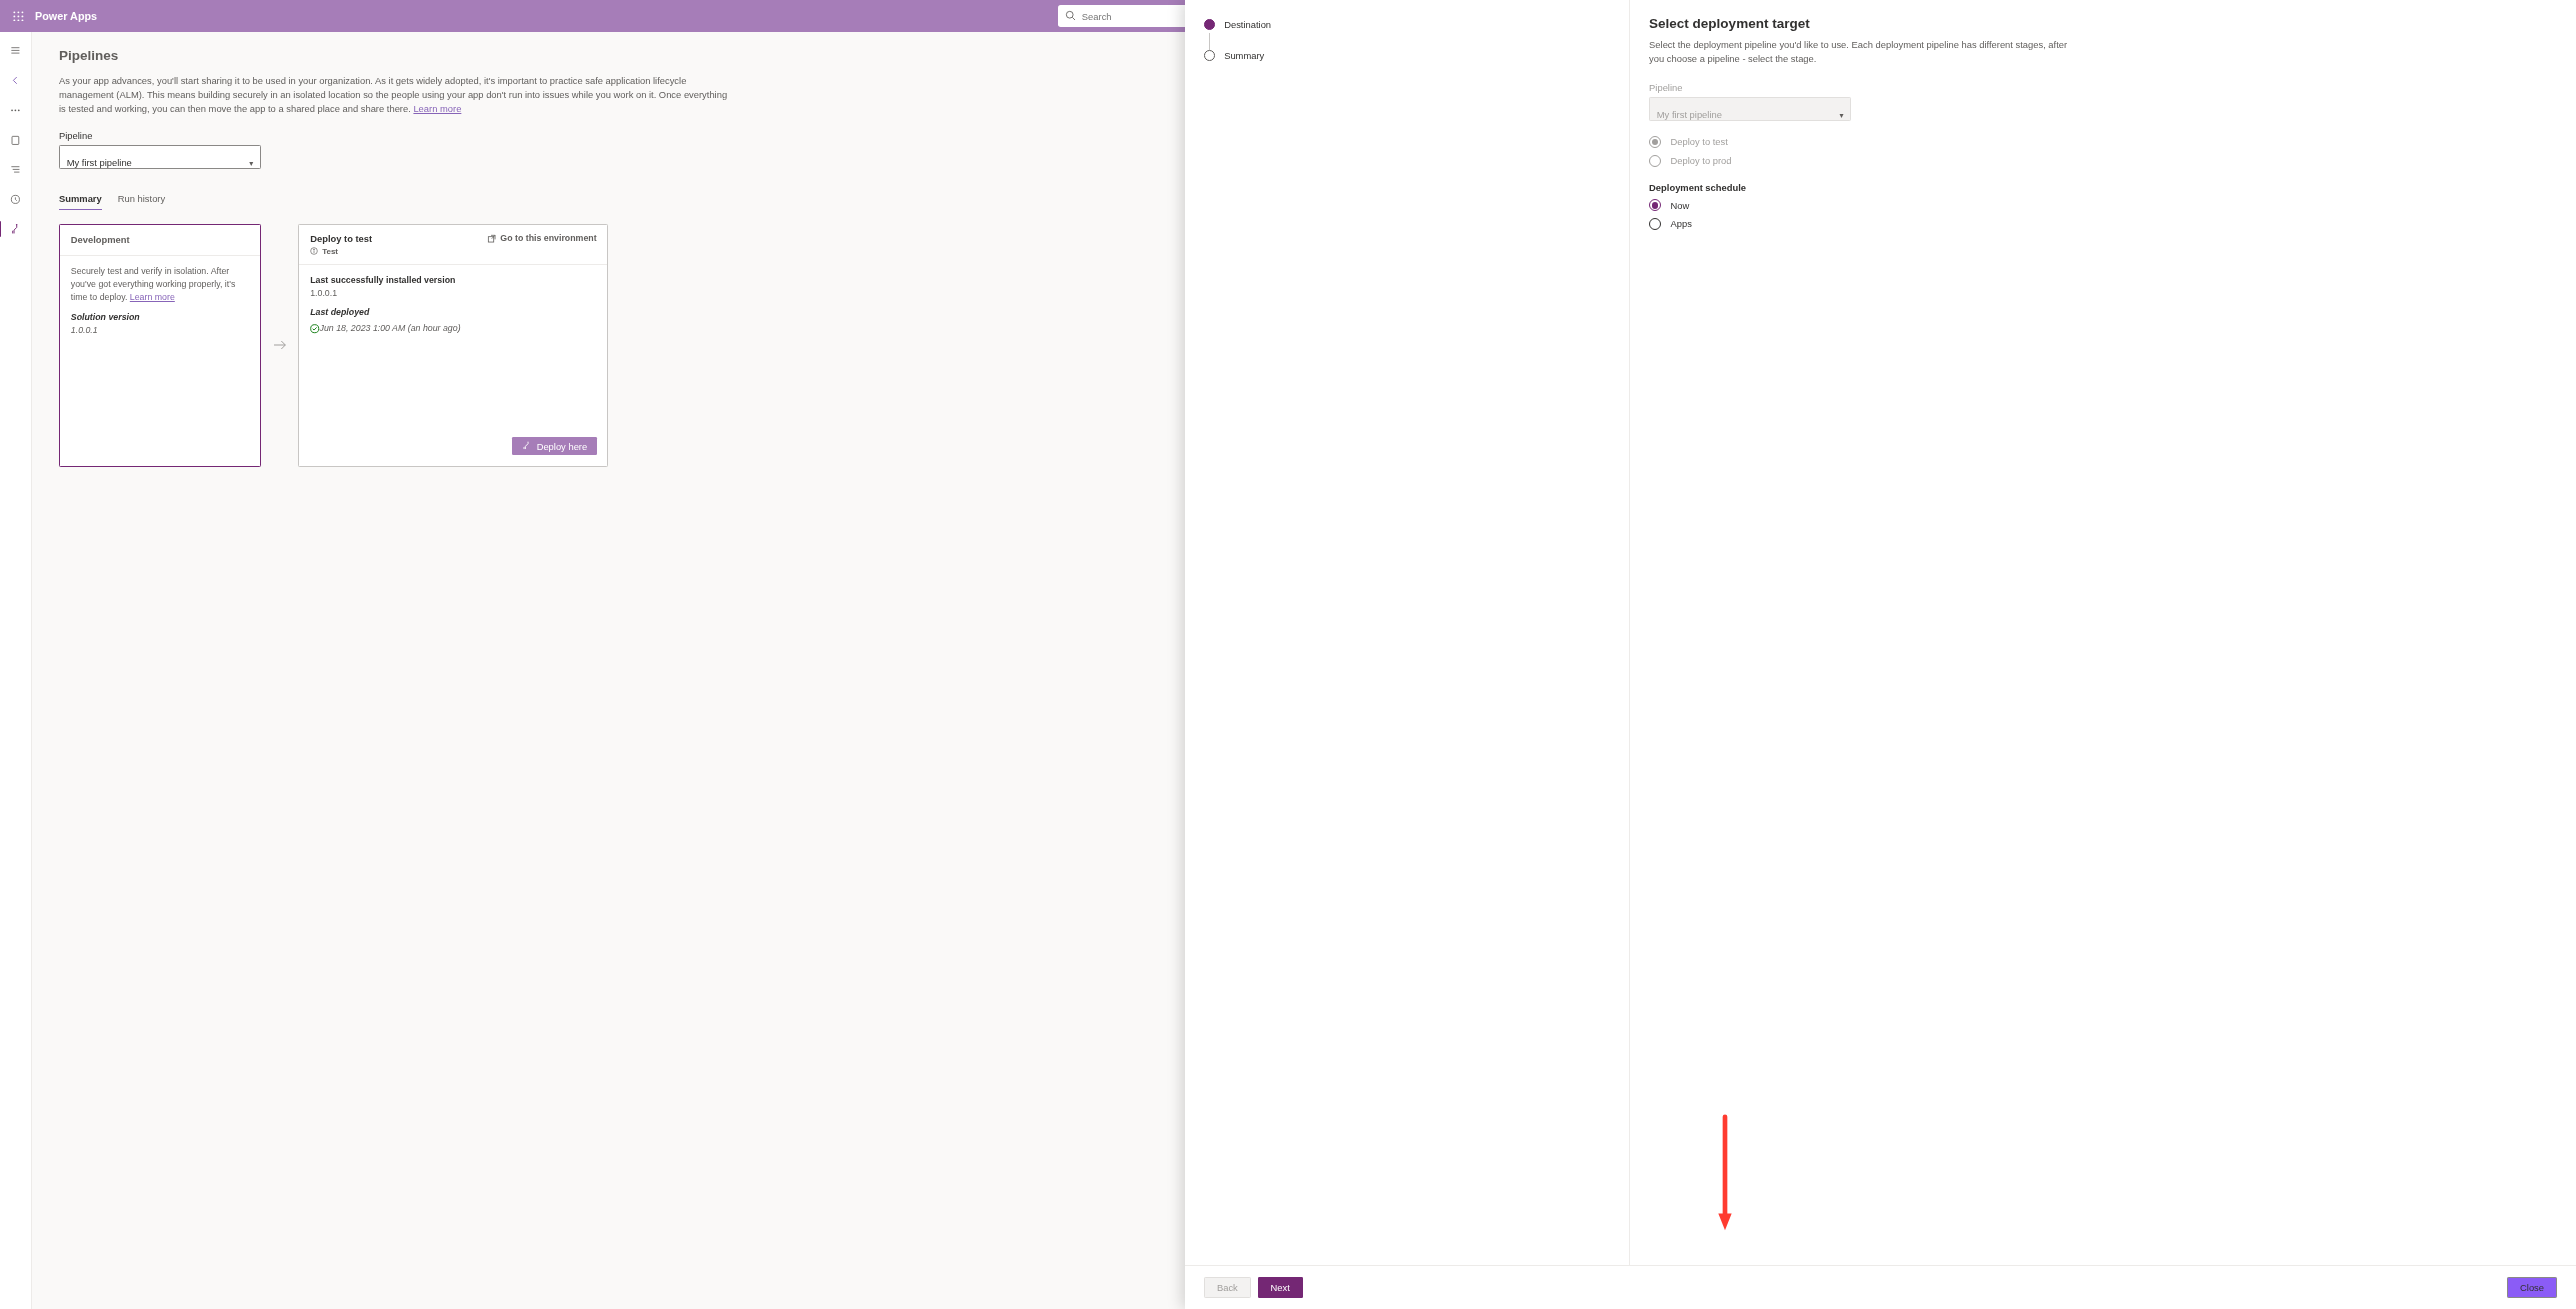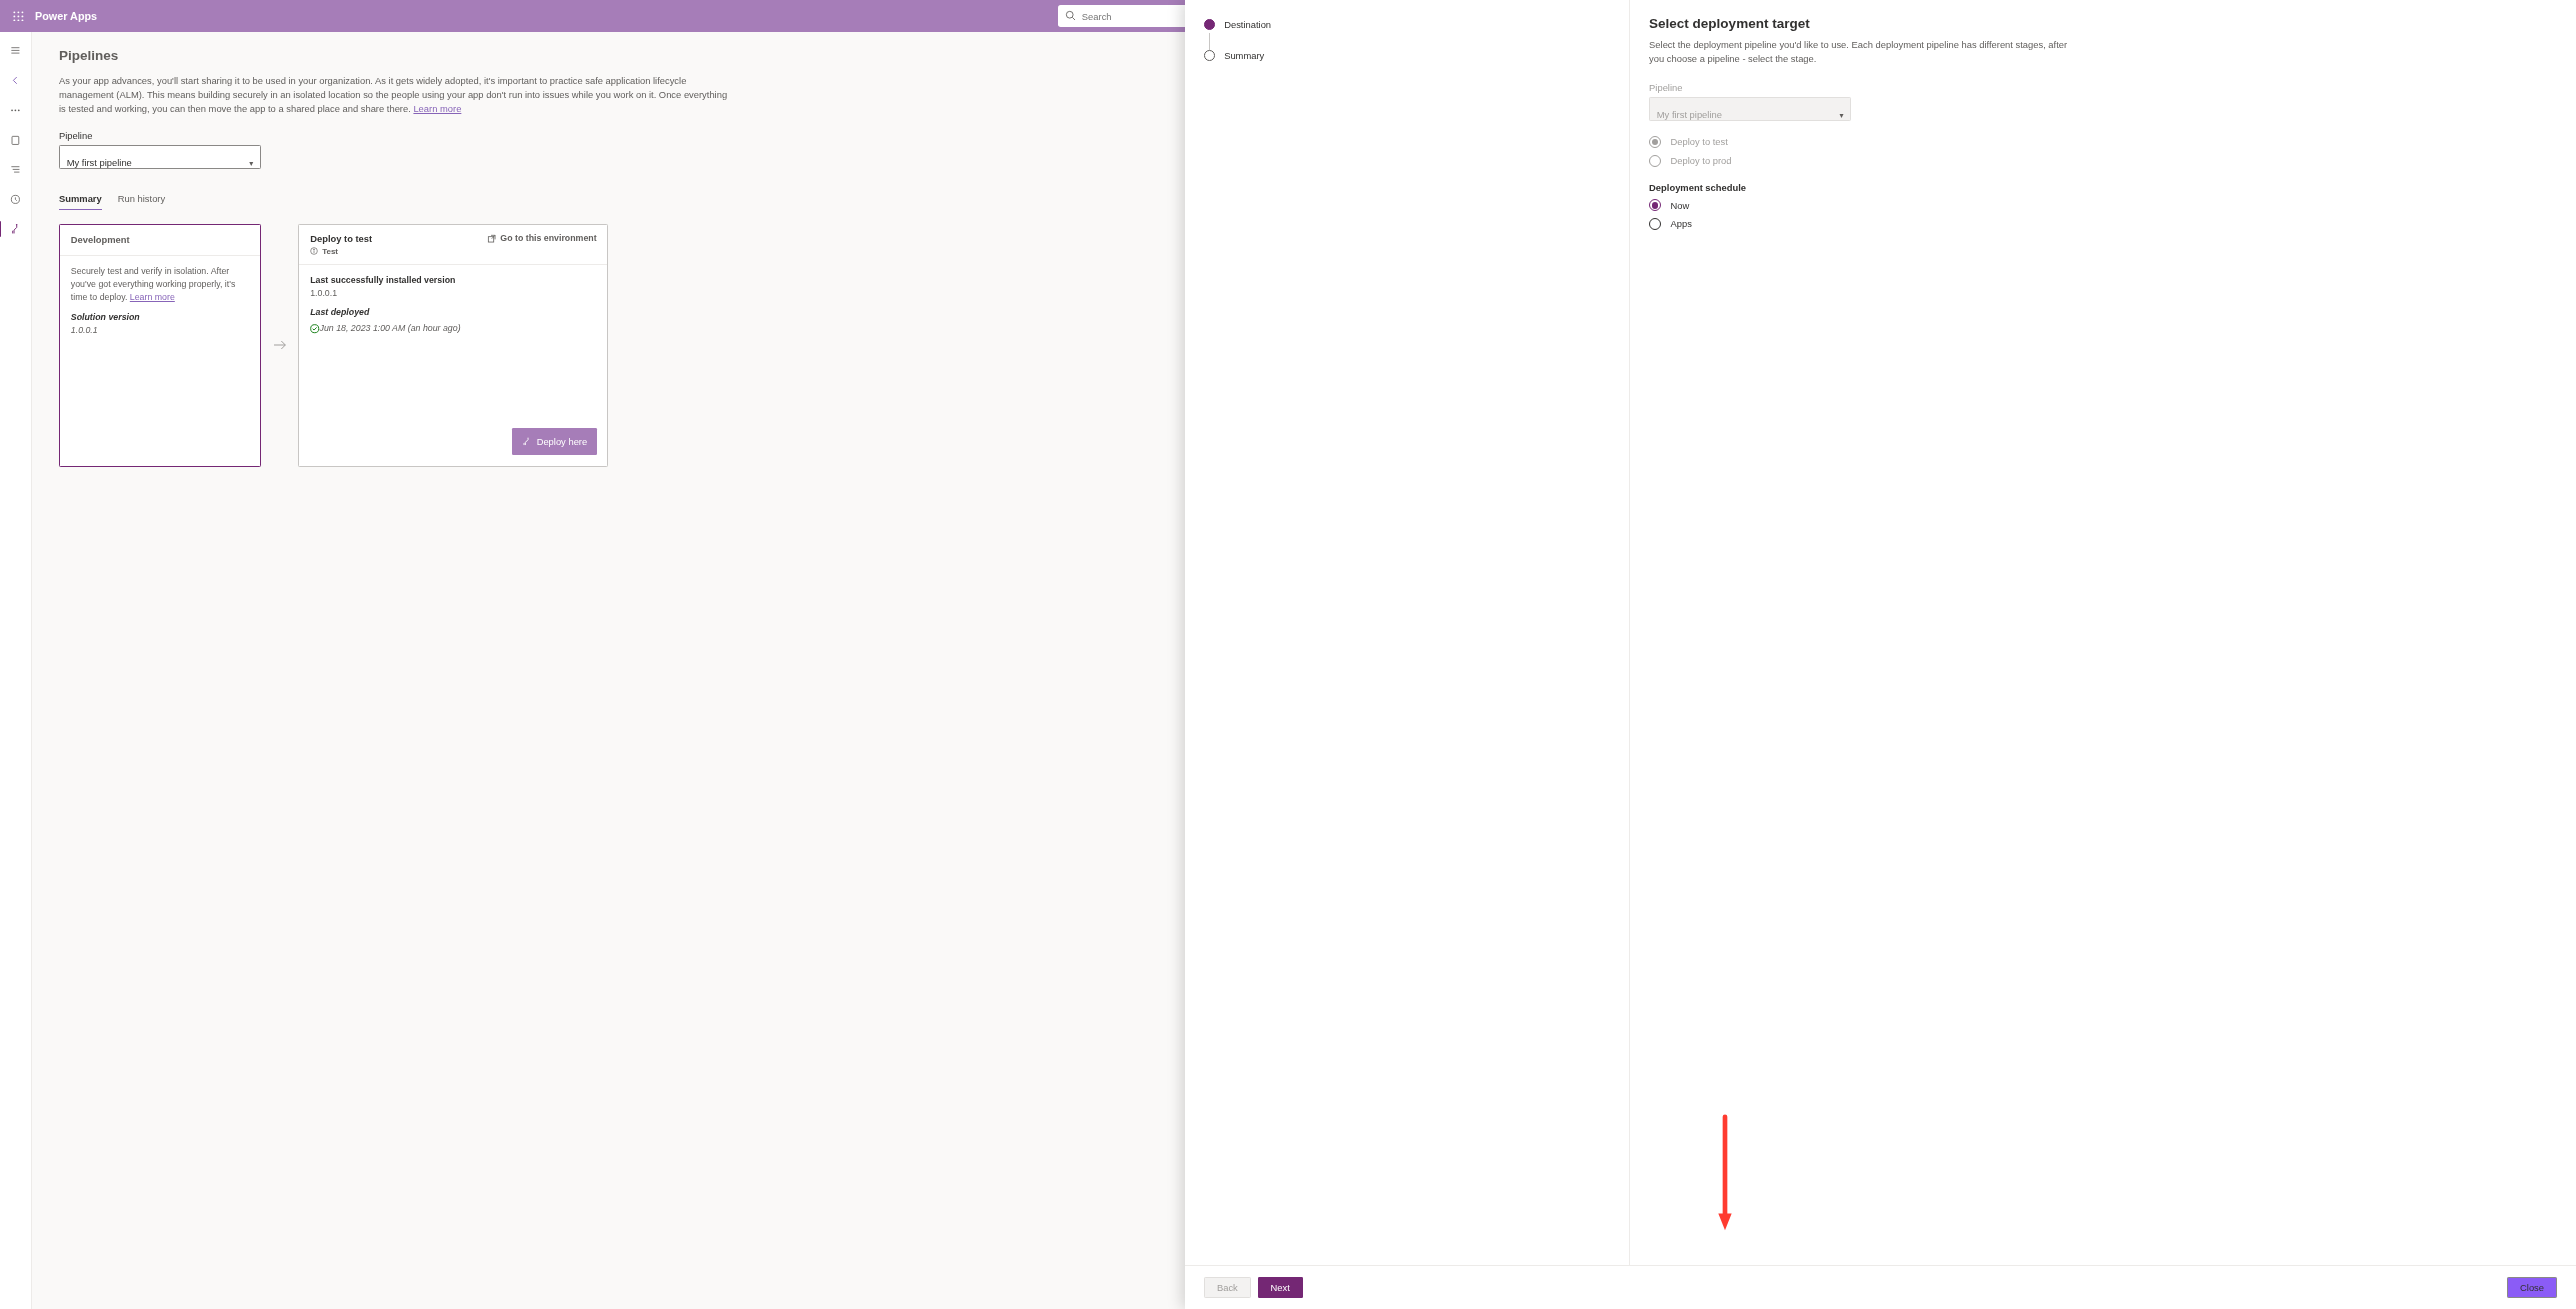--- a/index.html
+++ b/index.html
@@ -42,21 +42,21 @@
   .card.test .card-head { border-bottom:0.7px solid #edebe9; padding:8px 10.8px; display:flex; flex-direction:column; gap:2.7px;}
   .card.test .card-head-top { display:flex; justify-content:space-between; align-items:center;}
   .stage-title { font-weight:600; color:#323130; }
   .go-env { color:#605e5c; font-size:8.8px; display:flex; align-items:center; gap:4px; cursor:pointer;}
   .info-line { display:flex; align-items:center; gap:4px; color:#605e5c; font-size:8px;}
   .card-body { padding: 9.4px 10.8px; color:#605e5c; font-size:8.8px; line-height:1.5; flex:1;}
   .card-body .section { margin-top: 6px; font-style: italic; }
   .lbl { font-weight:600; color:#323130; }
   .success-line { display:flex; align-items:center; gap:0; margin-top:2.7px; }
   .success-icon { color:#107c10; }
-  .deploy-btn { margin: 8px 10.8px 10.8px auto; background:#A67DB8; color:white; border:none; height:27px; padding:0 9.4px; border-radius:1.3px; display:flex; align-items:center; gap:5.4px; cursor:pointer; font-size:9.4px; align-self:flex-end;}
+  .deploy-btn { margin: 8px 10.8px 10.8px auto; background:#A67DB8; color:white; border:none; height:18px; padding:0 9.4px; border-radius:1.3px; display:flex; align-items:center; gap:5.4px; cursor:pointer; font-size:9.4px; align-self:flex-end;}
   .arrow-connector { align-self:center; color:#a19f9d; padding: 0 2.7px;}
 
   
   .panel { position:fixed; top:0; right:0; bottom:0; width: 54%; background:white; box-shadow: -4px 0 13.5px rgba(0,0,0,.15); display:flex; flex-direction:column; }
   .panel-head { display:flex; align-items:center; justify-content:space-between; padding: 13.5px 19px; border-bottom:0.7px solid #edebe9; }
   .panel-title { font-size:13.5px; font-weight:600; }
   .close-x { color:#605e5c; cursor:pointer; font-size:10.8px; padding:4px;}
   .panel-body { flex:1; display:flex; overflow:hidden; }
   .wizard-nav { width: 32%; border-right:0.7px solid #edebe9; padding: 19px; }
   .wnav-step { display:flex; align-items:center; gap:9.4px; margin-bottom: 2.7px;}

